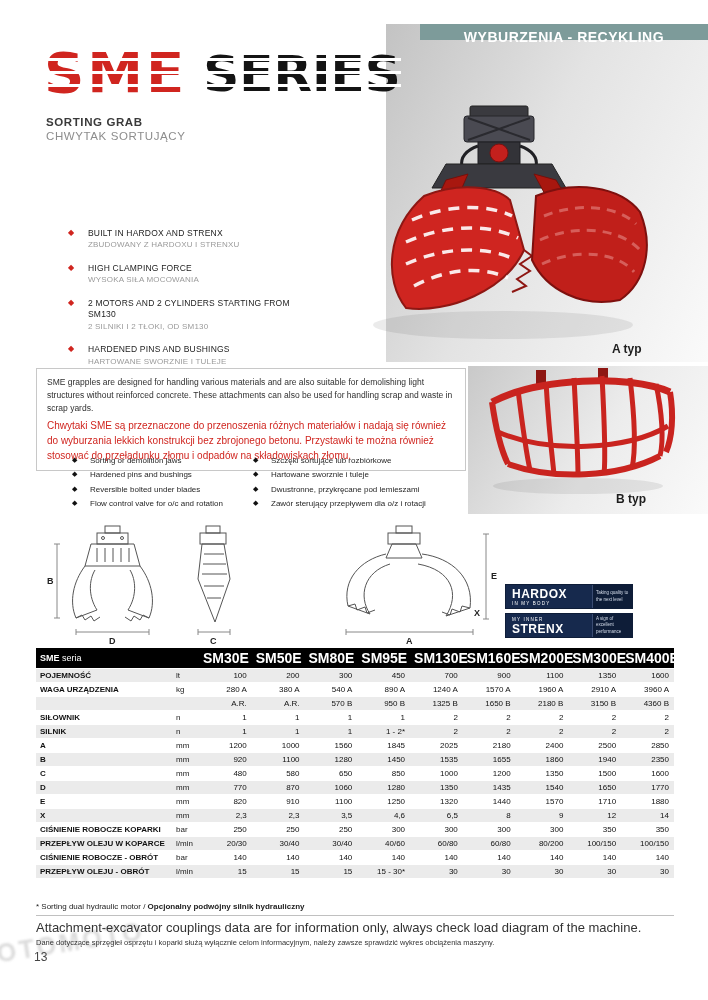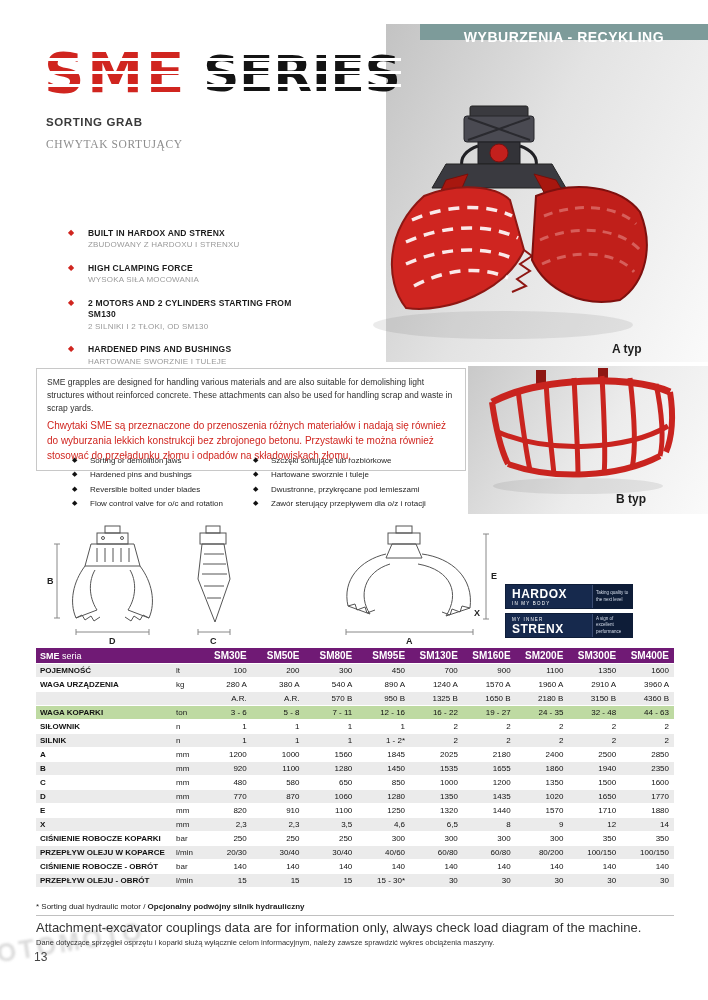--- a/index.html
+++ b/index.html
@@ -22,28 +22,28 @@
   .logo { position:absolute; left:44px; top:48px; display:flex; align-items:flex-end; gap:16px; }
   .logo-sme { font-family:"DejaVu Sans", sans-serif; font-weight:900; font-size:56px;
     line-height:0.88; color:#d0251f; letter-spacing:3px; }
   .logo-series { font-family:"DejaVu Sans", sans-serif; font-weight:900; font-size:50px;
     line-height:0.92; color:#141414; letter-spacing:0px; }
   .logo::after { content:""; position:absolute; inset:0; pointer-events:none;
     background:repeating-linear-gradient(to bottom, transparent 0 10px, #fff 10px 13px); }
 
   .subtitle { position:absolute; left:46px; top:116px; }
   .subtitle-en { font-size:11.5px; font-weight:bold; color:#3a3a3a; letter-spacing:0.6px; }
-  .subtitle-pl { font-size:11.5px; color:#8d8d8d; letter-spacing:0.6px; margin-top:10px;font-family:Liberation Serif, serif; }
+  .subtitle-pl { font-size:11.5px; color:#8d8d8d; letter-spacing:0.6px; margin-top:2px; }
 
   
   .hero-features { position:absolute; left:46px; top:228px; width:270px; }
   .hero-feature { position:relative; padding-left:42px; margin-bottom:12px; }
   .hero-feature .diamond { position:absolute; left:22px; top:0px; color:#d0251f; font-size:8px;
     font-family:"DejaVu Sans", sans-serif; }
-  .hf-en { font-size:8.5px; font-weight:bold; color:#1c1c1c; letter-spacing:0.2px; line-height:1.35; }
+  .hf-en { font-size:8.5px; font-weight:normal; color:#1c1c1c; letter-spacing:0.2px; line-height:1.35; }
   .hf-pl { font-size:8px; color:#9a9a9a; letter-spacing:0.2px; margin-top:1px; line-height:1.3; }
 
   
   .grab-a { position:absolute; left:328px; top:100px; }
   .type-a-label { position:absolute; left:612px; top:342px; font-size:12px; font-weight:bold; color:#1d1d1d; }
   .grab-b { position:absolute; left:478px; top:368px; }
   .type-b-label { position:absolute; left:616px; top:492px; font-size:12px; font-weight:bold; color:#1d1d1d; }
 
   
   .desc-box { position:absolute; left:36px; top:368px; width:430px; min-height:78px;
@@ -73,26 +73,26 @@
   .badge-side { width:40px; background:#0e1d38; color:#d4dcea; font-size:4.5px;
     display:flex; align-items:center; padding:2px 3px; line-height:1.35; border-left:1px solid #3a4c72; }
   .brand-name { font-size:12px; font-weight:900; letter-spacing:0.5px; line-height:1; }
   .brand-small { font-size:4.5px; letter-spacing:1.2px; margin-top:1px; }
   .brand-pre { font-size:4.5px; letter-spacing:1.2px; margin-bottom:1px; }
 
   
   .spec-table { position:absolute; left:36px; top:648px; width:638px; border-collapse:collapse;
     table-layout:fixed; font-size:8px; }
   .spec-table th, .spec-table td { padding:2px 5px 2px 4px; height:12px; border-bottom:1px solid #fff; }
-  .header-row { background:#701a75; color:#fff; }
+  .header-row { background:#000000; color:#fff; }
   .header-row th { height:14px; }
   .title-cell { width:136px; text-align:left; font-size:9px; white-space:nowrap; }
   .tt-brand { font-weight:bold; } .tt-rest { font-weight:normal; }
   .unit-head { width:27px; }
-  .model-col { font-weight:bold; text-align:right; font-size:10px; white-space:nowrap; }
+  .model-col { font-weight:bold; text-align:right; font-size:14px; white-space:nowrap; }
   .label-cell { font-weight:bold; color:#111; text-align:left; white-space:nowrap; overflow:hidden; }
   .unit-cell { text-align:left; color:#222; }
   .value-cell { text-align:right; color:#111; white-space:nowrap; }
   .row-shaded { background:#ebebeb; }
   .row-green { background:#bedaa2; }
 
   
   .footnote-line { position:absolute; left:36px; top:902px; width:638px; font-size:8px;
     color:#222; padding-bottom:4px; border-bottom:1px solid #c0c0c0; }
   .footnote-pl { font-weight:bold; }
@@ -357,33 +357,20 @@
           <td class="value-cell">A.R.</td>
           <td class="value-cell">A.R.</td>
           <td class="value-cell">570 B</td>
           <td class="value-cell">950 B</td>
           <td class="value-cell">1325 B</td>
           <td class="value-cell">1650 B</td>
           <td class="value-cell">2180 B</td>
           <td class="value-cell">3150 B</td>
           <td class="value-cell">4360 B</td>
         </tr>
-        <tr class="row-green">
-          <td class="label-cell">WAGA KOPARKI</td>
-          <td class="unit-cell">ton</td>
-          <td class="value-cell">3 - 6</td>
-          <td class="value-cell">5 - 8</td>
-          <td class="value-cell">7 - 11</td>
-          <td class="value-cell">12 - 16</td>
-          <td class="value-cell">16 - 22</td>
-          <td class="value-cell">19 - 27</td>
-          <td class="value-cell">24 - 35</td>
-          <td class="value-cell">32 - 48</td>
-          <td class="value-cell">44 - 63</td>
-        </tr>
         <tr class="">
           <td class="label-cell">SIŁOWNIK</td>
           <td class="unit-cell">n</td>
           <td class="value-cell">1</td>
           <td class="value-cell">1</td>
           <td class="value-cell">1</td>
           <td class="value-cell">1</td>
           <td class="value-cell">2</td>
           <td class="value-cell">2</td>
           <td class="value-cell">2</td>
@@ -444,21 +431,21 @@
         </tr>
         <tr class="row-shaded">
           <td class="label-cell">D</td>
           <td class="unit-cell">mm</td>
           <td class="value-cell">770</td>
           <td class="value-cell">870</td>
           <td class="value-cell">1060</td>
           <td class="value-cell">1280</td>
           <td class="value-cell">1350</td>
           <td class="value-cell">1435</td>
-          <td class="value-cell">1020</td>
+          <td class="value-cell">1540</td>
           <td class="value-cell">1650</td>
           <td class="value-cell">1770</td>
         </tr>
         <tr class="">
           <td class="label-cell">E</td>
           <td class="unit-cell">mm</td>
           <td class="value-cell">820</td>
           <td class="value-cell">910</td>
           <td class="value-cell">1100</td>
           <td class="value-cell">1250</td>

